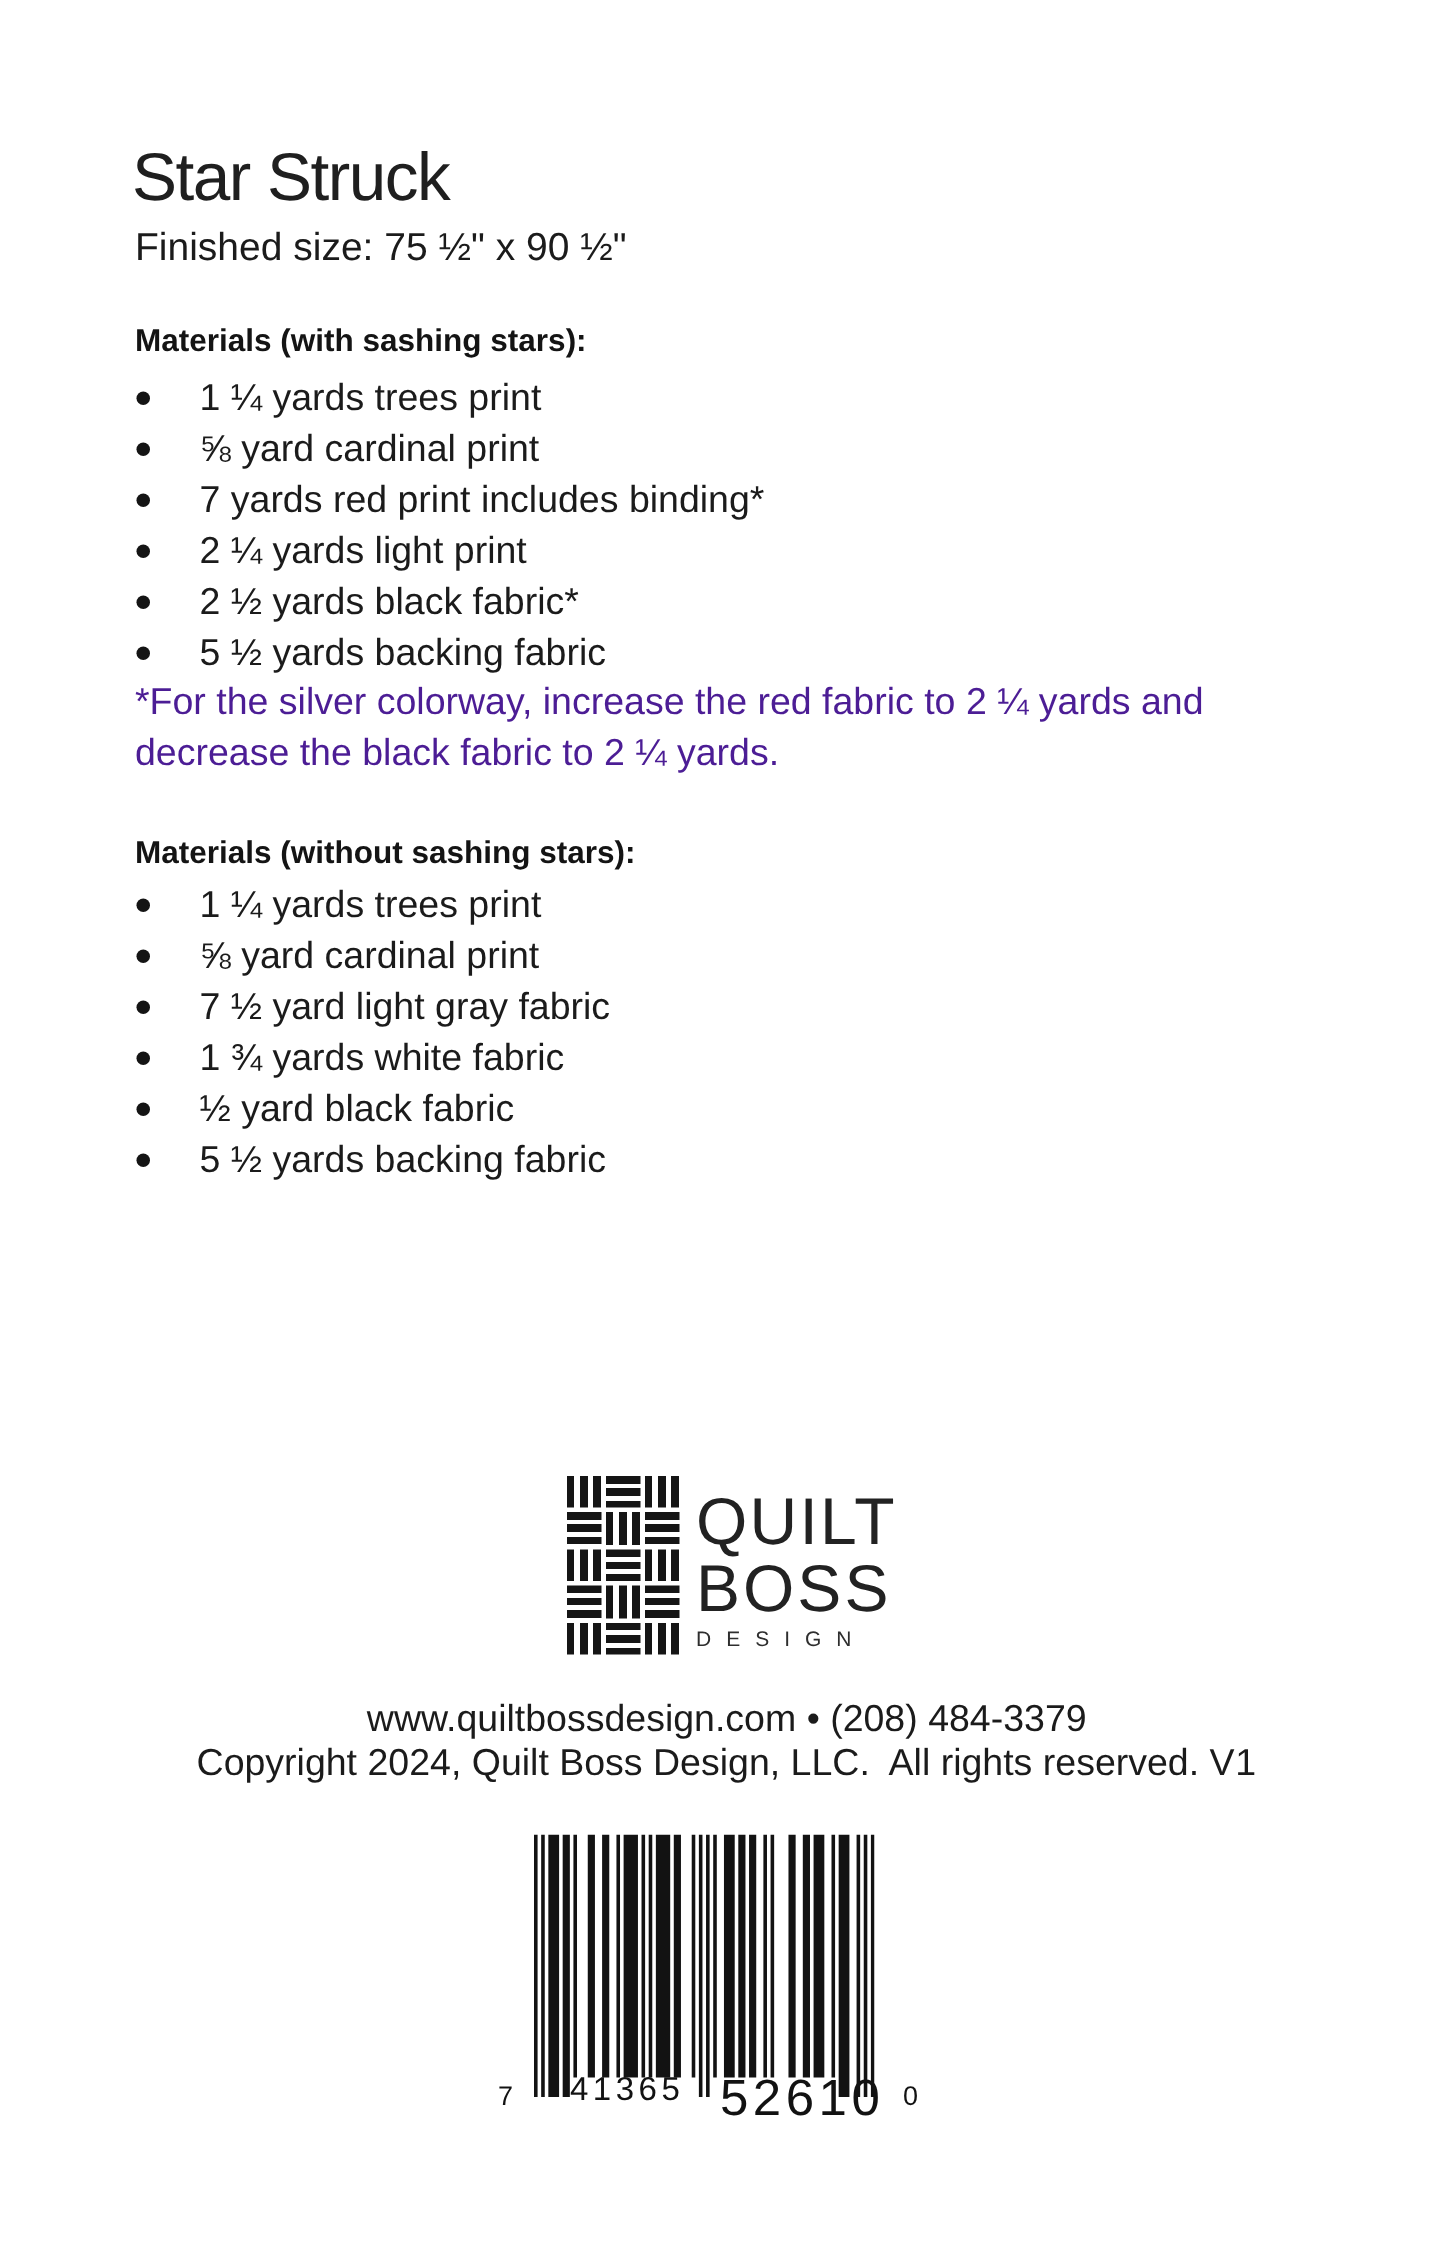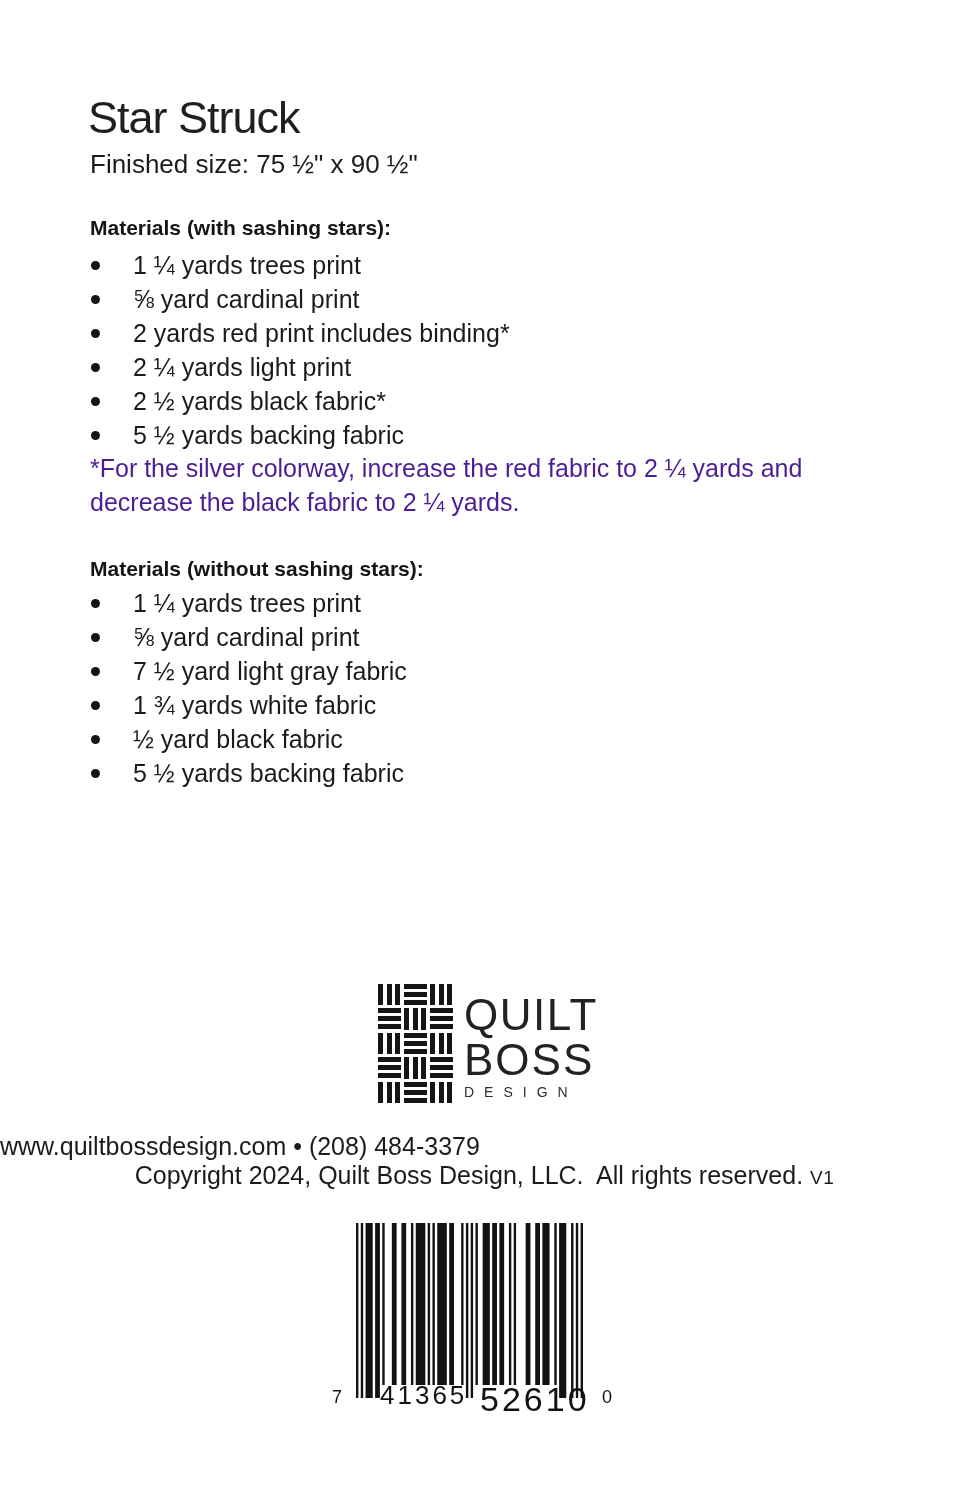--- a/index.html
+++ b/index.html
@@ -71,52 +71,52 @@
   .logo-word {
     position:absolute; left:464px;
     color:#222222; font-weight:400;
   }
   .logo-word1 { top:987px;  font-size:44px; line-height:46px; letter-spacing:1.5px; }
   .logo-word2 { top:1032px; font-size:44px; line-height:46px; letter-spacing:2px; }
   .logo-word3 { top:1077px; font-size:14px; line-height:20px; letter-spacing:10px; color:#2e2e2e; }
 
   .site-line {
     position:absolute; left:0; top:1126px; width:969px;
-    text-align:left; font-size:25px; line-height:30px; color:#1b1b1b;
+    text-align:center; font-size:25px; line-height:30px; color:#1b1b1b;
   }
   .copyright-line {
     position:absolute; left:0; top:1155px; width:969px;
     text-align:center; font-size:25px; line-height:30px; color:#1b1b1b;
   }
-  .version { font-size:19px; letter-spacing:0.5px;text-align:right; }
+  .version { font-size:25px; letter-spacing:0.5px;text-align:right; }
 
   
   .barcode { position:absolute; left:330px; top:1218px; width:300px; height:185px; }
   .barcode svg { position:absolute; left:26px; top:0; display:block; }
   .barcode svg rect { fill:#121212; }
   .bc-digit { position:absolute; color:#121212; }
   .bc-outer-left  { left:2px;   top:164px; font-size:18px; }
-  .bc-group-left  { left:50px;  top:157px; width:87px;  text-align:right; font-size:26px; letter-spacing:3px; }
+  .bc-group-left  { left:50px;  top:157px; width:87px;  text-align:left; font-size:22px; letter-spacing:3px; }
   .bc-group-right { left:150px; top:157px; width:87px;  text-align:center; font-size:34px; letter-spacing:3px; }
   .bc-outer-right { left:272px; top:164px; font-size:18px; }
 </style>
 </head>
 <body>
 
 <div class="page">
 
   <div class="title">Star Struck</div>
   <div class="subtitle">Finished size: 75 ½" x 90 ½"</div>
 
   <div class="section-heading heading-with">Materials (with sashing stars):</div>
 
   <ul class="mat-list list-with">
     <li class="mat-item"><span class="dot"></span><span>1 ¼ yards trees print</span></li>
     <li class="mat-item"><span class="dot"></span><span>⅝ yard cardinal print</span></li>
-    <li class="mat-item"><span class="dot"></span><span>2 yards red print includes binding*</span></li>
+    <li class="mat-item"><span class="dot"></span><span>7 yards red print includes binding*</span></li>
     <li class="mat-item"><span class="dot"></span><span>2 ¼ yards light print</span></li>
     <li class="mat-item"><span class="dot"></span><span>2 ½ yards black fabric*</span></li>
     <li class="mat-item"><span class="dot"></span><span>5 ½ yards backing fabric</span></li>
   </ul>
 
   <div class="footnote">
     <div>*For the silver colorway, increase the red fabric to 2 ¼ yards and</div>
     <div>decrease the black fabric to 2 ¼ yards.</div>
   </div>
 

